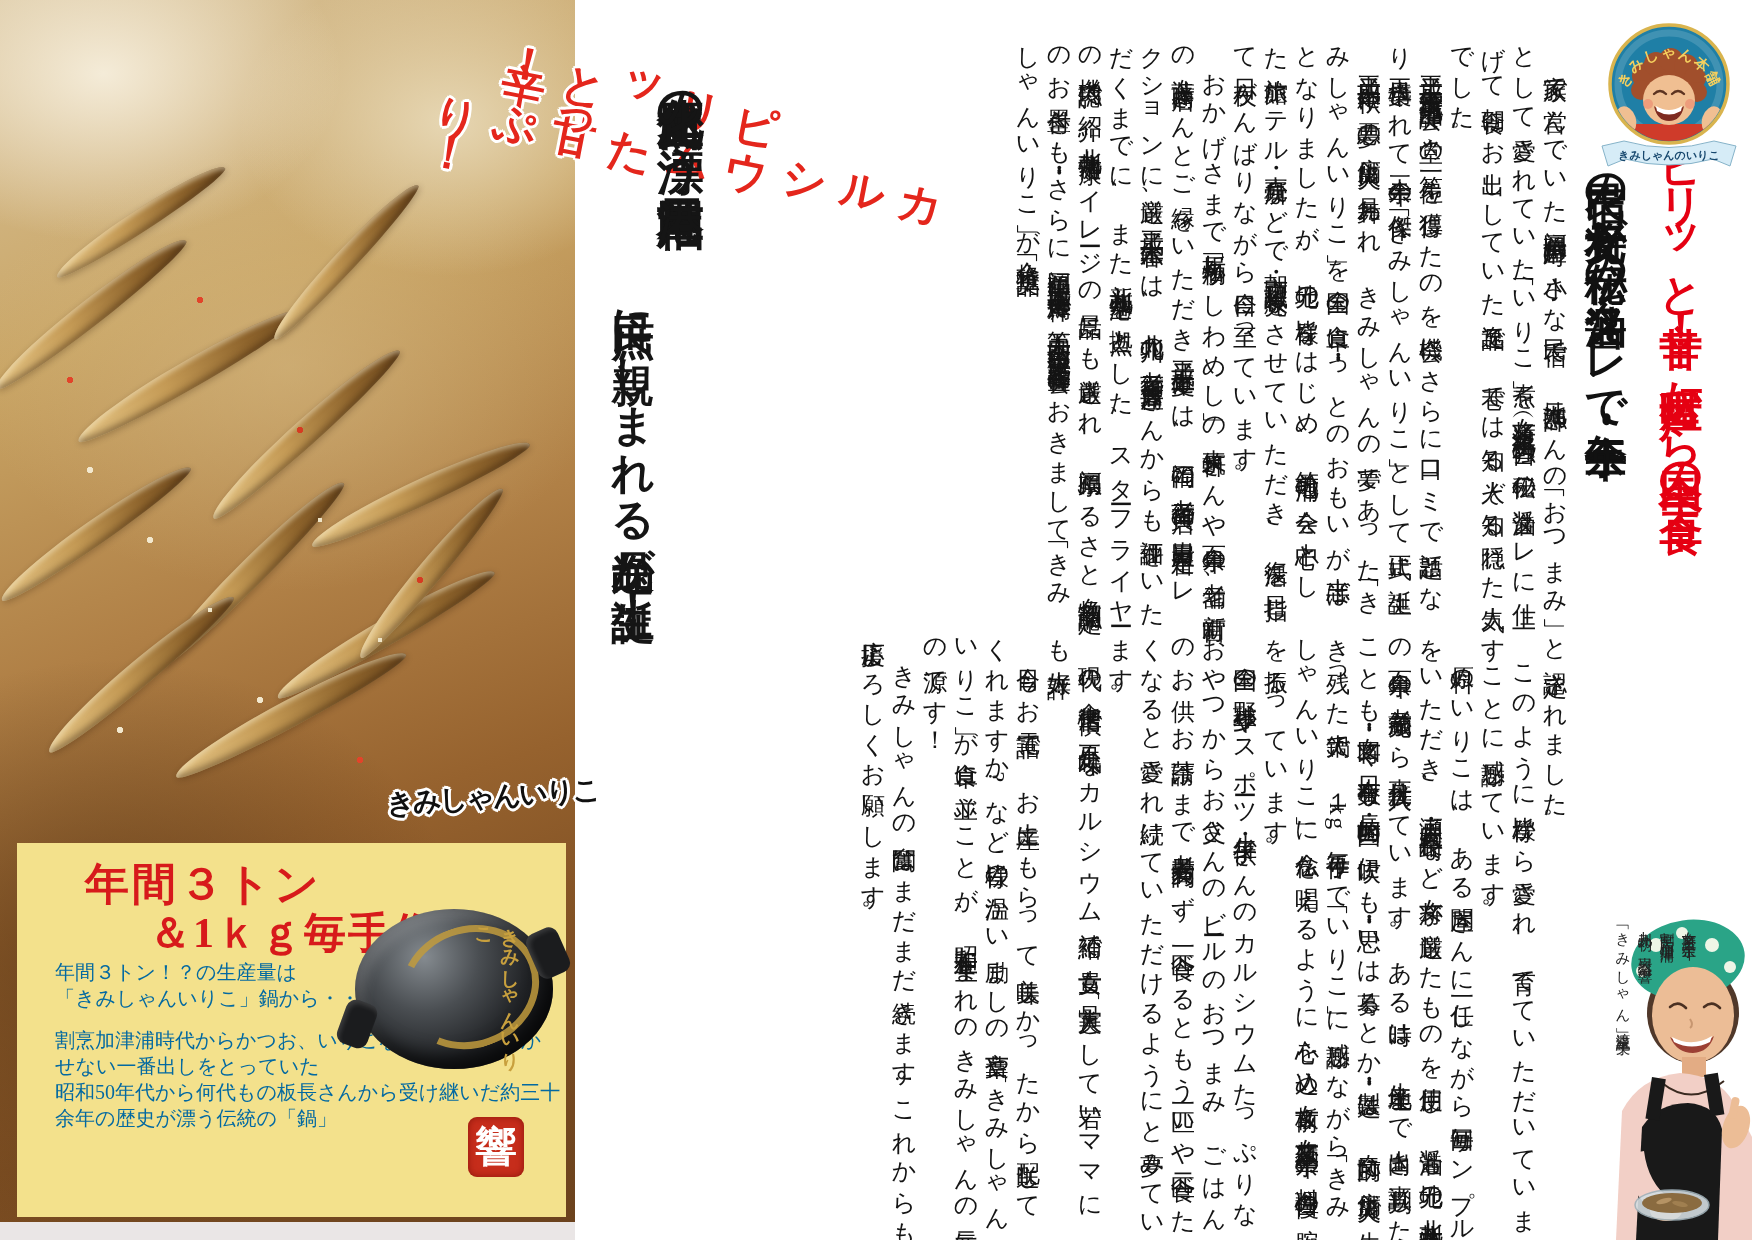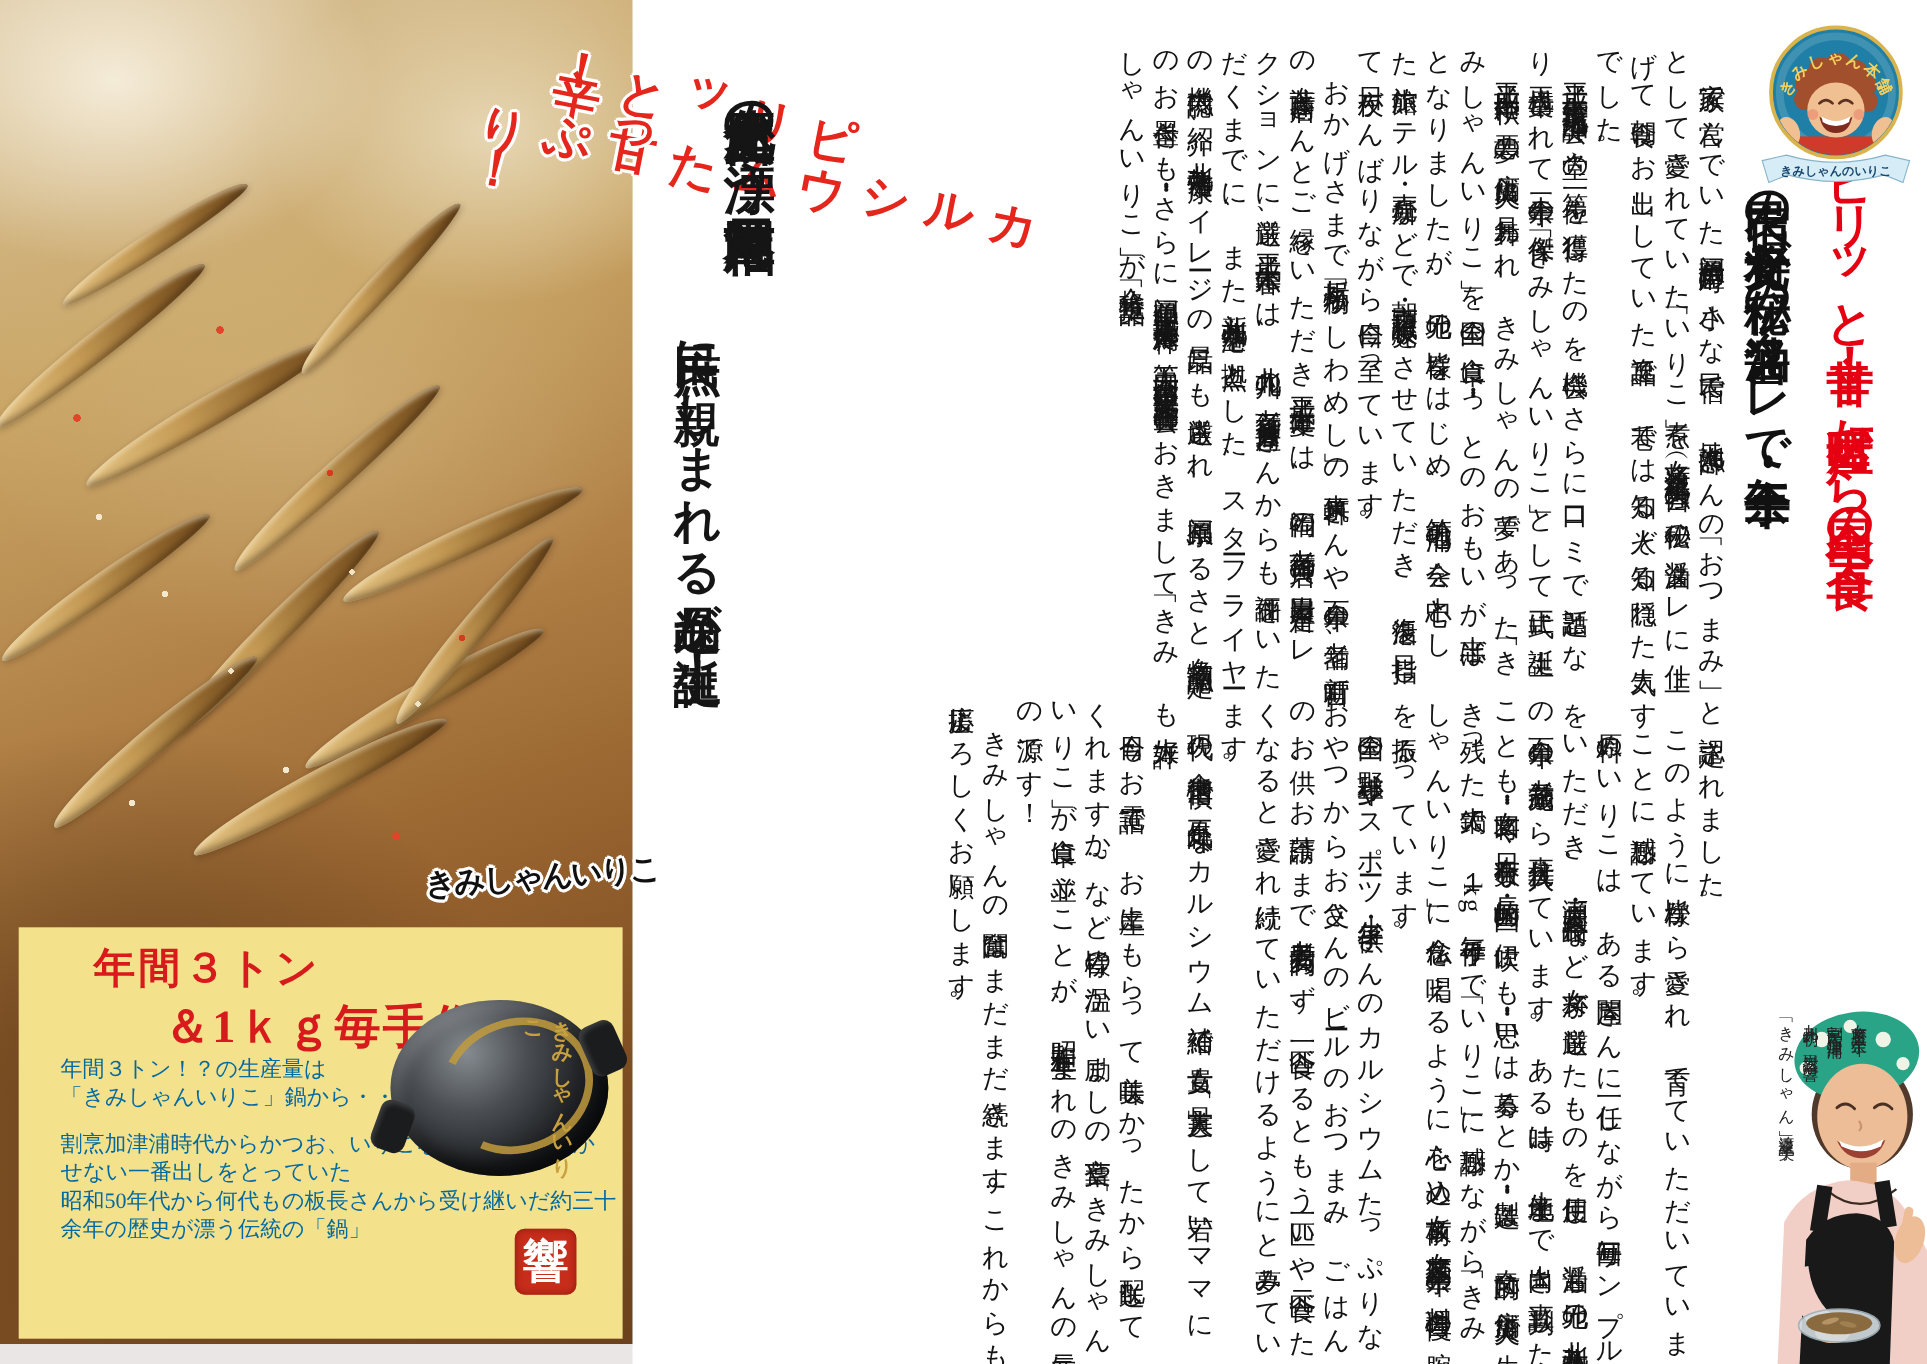--- a/index.html
+++ b/index.html
@@ -57,21 +57,21 @@
   #diag-line1{left:64px;top:0;}
   #diag-line2{left:4px;top:52px;}
 
   
   #signature{position:absolute;left:386px;top:778px;font-family:"Liberation Sans","DejaVu Sans",sans-serif;
     font-weight:800;font-size:28px;letter-spacing:-2px;color:#101010;transform:rotate(-4deg);
     text-shadow:-3px 0 0 #fff,3px 0 0 #fff,0 -3px 0 #fff,0 3px 0 #fff,-2px -2px 0 #fff,2px 2px 0 #fff,-2px 2px 0 #fff,2px -2px 0 #fff;}
 
   
   #info-box{position:absolute;left:17px;top:843px;width:549px;height:374px;background:#f3e18c;}
-  #ib-title1{position:absolute;left:68px;top:12px;font-size:38px;font-weight:700;color:#d71a1b;letter-spacing:3px;}
+  #ib-title1{position:absolute;left:68px;top:12px;font-size:44px;font-weight:700;color:#d71a1b;letter-spacing:3px;}
   #ib-title2{position:absolute;left:132px;top:62px;font-size:42px;font-weight:700;color:#d71a1b;letter-spacing:2px;}
   #ib-body{position:absolute;left:38px;top:116px;width:506px;font-size:20px;line-height:26px;color:#0369a1;}
   #ib-body p{margin:0 0 16px;white-space:pre-line;}
   
   #pot{position:absolute;left:326px;top:60px;width:218px;height:174px;}
   #pot .pot-body{position:absolute;left:12px;top:6px;right:8px;bottom:8px;border-radius:50%;
     background:radial-gradient(circle at 35% 30%,#858b90 0%,#4a4e52 32%,#202225 62%,#121315 90%);
     box-shadow:inset -10px -12px 18px rgba(0,0,0,.65),inset 8px 10px 12px rgba(255,255,255,.17);}
   #pot .pot-ring{position:absolute;left:26%;top:13%;width:58%;height:62%;border:7px solid rgba(193,156,62,.85);
     border-left-color:transparent;border-radius:50%;transform:rotate(-20deg);}

